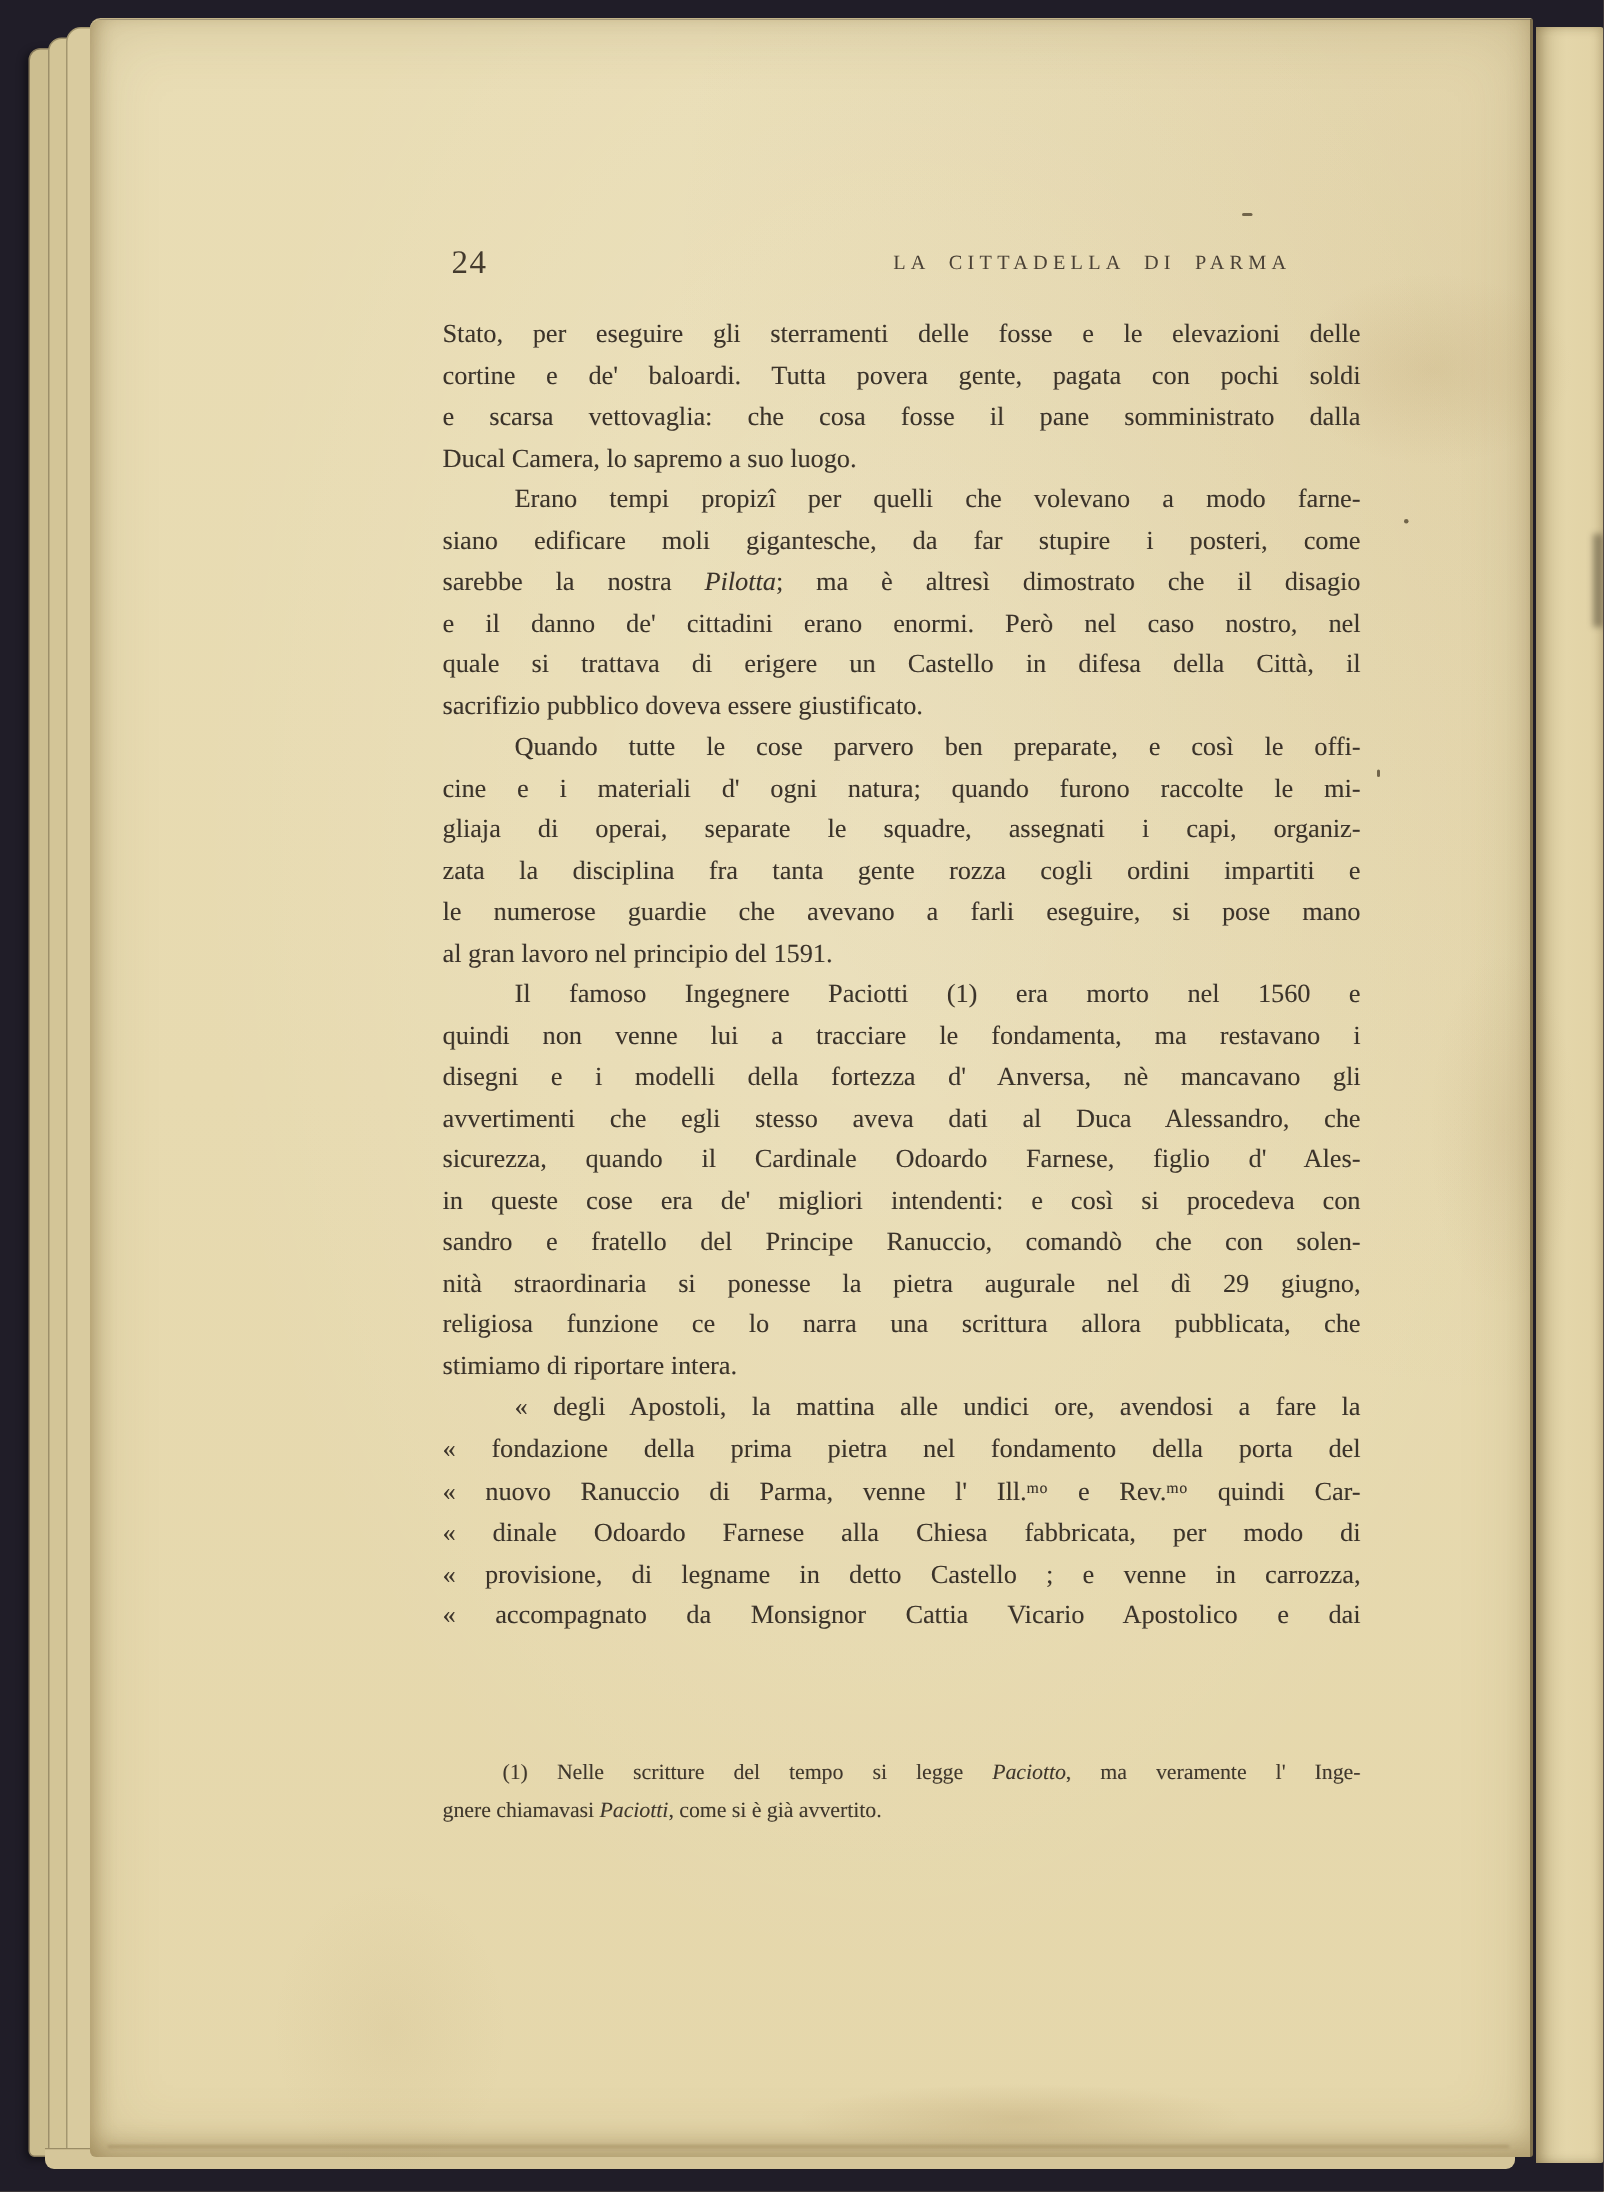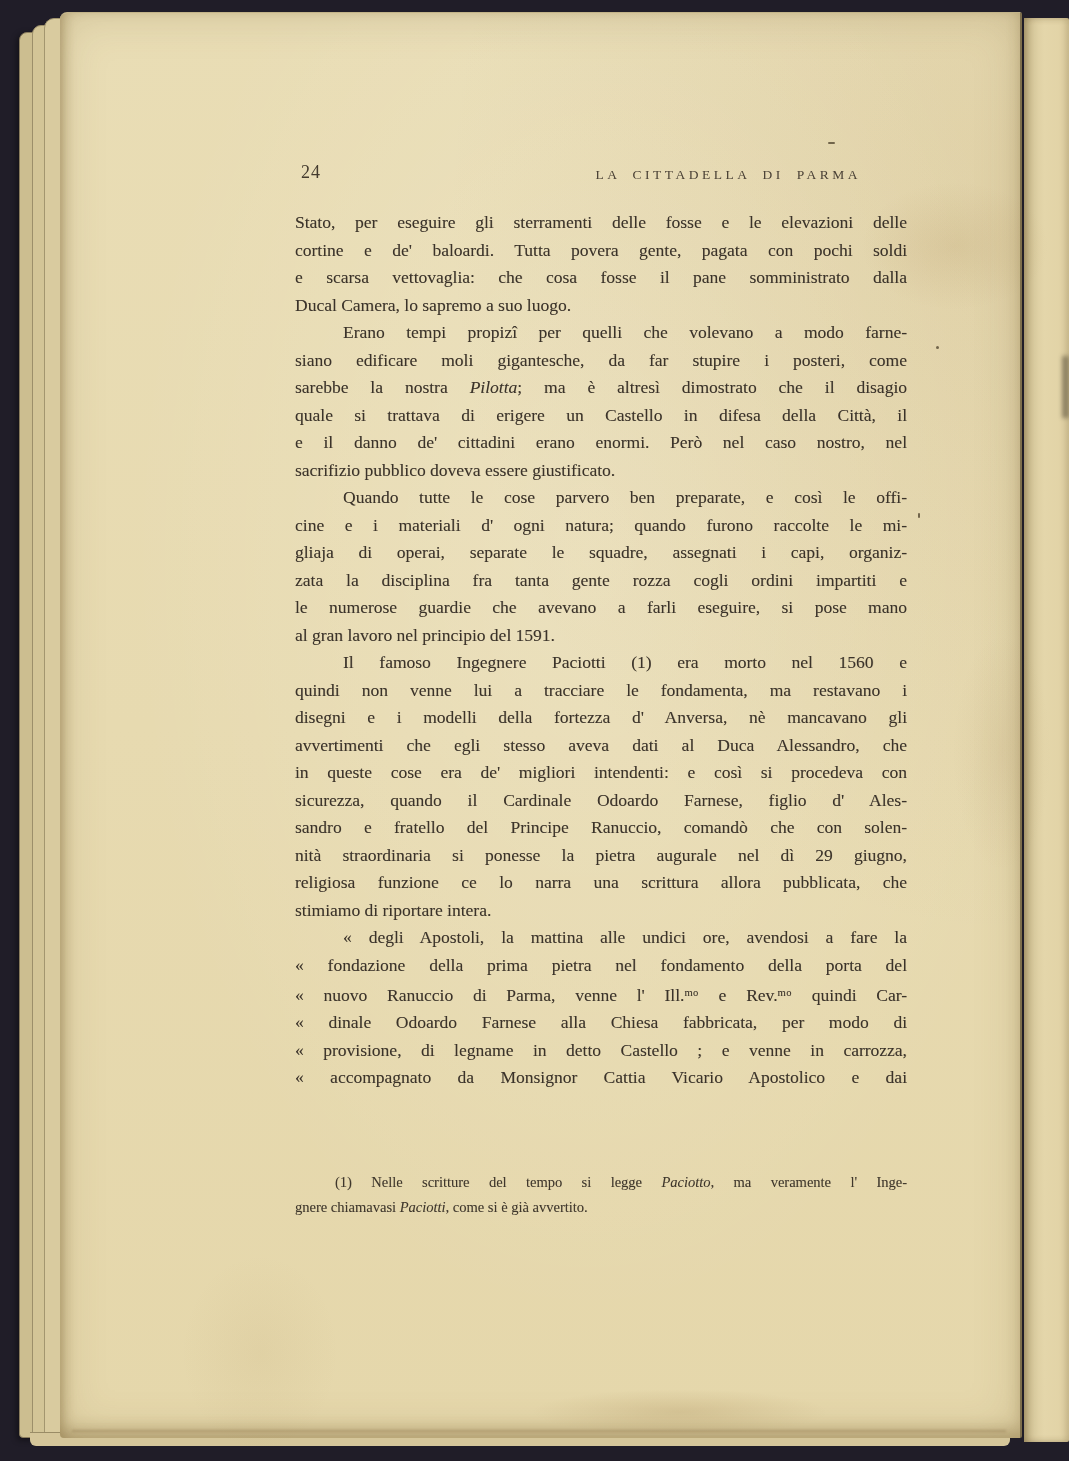--- a/index.html
+++ b/index.html
@@ -48,21 +48,21 @@
   .s2{left:892px;top:620px;width:100px;height:240px;background:radial-gradient(ellipse,rgba(140,100,50,0.08),rgba(140,100,50,0) 70%);}
   .s3{left:470px;top:1376px;width:300px;height:46px;background:radial-gradient(ellipse,rgba(135,100,45,0.16),rgba(135,100,45,0) 70%);}
   .s4{left:120px;top:1240px;width:160px;height:200px;background:radial-gradient(ellipse,rgba(140,105,50,0.06),rgba(140,105,50,0) 70%);}
   .speck{position:absolute;background:rgba(75,63,42,0.75);border-radius:1px;}
   .k1{left:768px;top:129px;width:7px;height:2px;}
   .k2{left:876px;top:333px;width:3px;height:3px;border-radius:50%;}
   .k3{left:858px;top:500px;width:2px;height:5px;}
 
   
   .header{position:absolute;left:235px;top:149px;width:612px;height:26px;color:#443b2e;}
-  .pagenum{position:absolute;left:6px;top:0;font-size:18px;letter-spacing:1px;}
+  .pagenum{position:absolute;left:6px;top:0;font-size:22px;letter-spacing:1px;}
   .runtitle{position:absolute;left:0;right:46px;top:5px;text-align:right;
             font-size:13.5px;letter-spacing:3.5px;word-spacing:6px;color:#4a4136;}
 
   
   .bodytext{position:absolute;left:235px;top:196px;width:612px;
             font-size:17.5px;line-height:27.5px;color:#3b332a;
             text-shadow:0.3px 0.3px 0 rgba(59,51,42,0.28);}
   .para{margin:0;}
   .para.indent .line:first-child{text-indent:48px;}
   .line{text-align:justify;}
@@ -108,39 +108,39 @@
         <div class="para">
           <div class="line full"><span>Stato, per eseguire gli sterramenti delle fosse e le elevazioni delle</span></div>
           <div class="line full"><span>cortine e de' baloardi. Tutta povera gente, pagata con pochi soldi</span></div>
           <div class="line full"><span>e scarsa vettovaglia: che cosa fosse il pane somministrato dalla</span></div>
           <div class="line"><span>Ducal Camera, lo sapremo a suo luogo.</span></div>
         </div>
         <div class="para indent">
           <div class="line full"><span>Erano tempi propizî per quelli che volevano a modo farne-</span></div>
           <div class="line full"><span>siano edificare moli gigantesche, da far stupire i posteri, come</span></div>
           <div class="line full"><span>sarebbe la nostra </span><span class="it">Pilotta</span><span>; ma è altresì dimostrato che il disagio</span></div>
+          <div class="line full"><span>e il danno de' cittadini erano enormi. Però nel caso nostro, nel</span></div>
           <div class="line full"><span>quale si trattava di erigere un Castello in difesa della Città, il</span></div>
-          <div class="line full"><span>e il danno de' cittadini erano enormi. Però nel caso nostro, nel</span></div>
           <div class="line"><span>sacrifizio pubblico doveva essere giustificato.</span></div>
         </div>
         <div class="para indent">
           <div class="line full"><span>Quando tutte le cose parvero ben preparate, e così le offi-</span></div>
           <div class="line full"><span>cine e i materiali d' ogni natura; quando furono raccolte le mi-</span></div>
           <div class="line full"><span>gliaja di operai, separate le squadre, assegnati i capi, organiz-</span></div>
           <div class="line full"><span>zata la disciplina fra tanta gente rozza cogli ordini impartiti e</span></div>
           <div class="line full"><span>le numerose guardie che avevano a farli eseguire, si pose mano</span></div>
           <div class="line"><span>al gran lavoro nel principio del 1591.</span></div>
         </div>
         <div class="para indent">
           <div class="line full"><span>Il famoso Ingegnere Paciotti (1) era morto nel 1560 e</span></div>
           <div class="line full"><span>quindi non venne lui a tracciare le fondamenta, ma restavano i</span></div>
           <div class="line full"><span>disegni e i modelli della fortezza d' Anversa, nè mancavano gli</span></div>
           <div class="line full"><span>avvertimenti che egli stesso aveva dati al Duca Alessandro, che</span></div>
+          <div class="line full"><span>sicurezza, quando il Cardinale Odoardo Farnese, figlio d' Ales-</span></div>
           <div class="line full"><span>in queste cose era de' migliori intendenti: e così si procedeva con</span></div>
-          <div class="line full"><span>sicurezza, quando il Cardinale Odoardo Farnese, figlio d' Ales-</span></div>
           <div class="line full"><span>sandro e fratello del Principe Ranuccio, comandò che con solen-</span></div>
           <div class="line full"><span>nità straordinaria si ponesse la pietra augurale nel dì 29 giugno,</span></div>
           <div class="line full"><span>religiosa funzione ce lo narra una scrittura allora pubblicata, che</span></div>
           <div class="line"><span>stimiamo di riportare intera.</span></div>
         </div>
         <div class="para indent">
           <div class="line full"><span>« degli Apostoli, la mattina alle undici ore, avendosi a fare la</span></div>
           <div class="line full"><span>« fondazione della prima pietra nel fondamento della porta del</span></div>
           <div class="line full"><span>« nuovo Ranuccio di Parma, venne l' Ill.</span><span class="sup">mo</span><span> e Rev.</span><span class="sup">mo</span><span> quindi Car-</span></div>
           <div class="line full"><span>« dinale Odoardo Farnese alla Chiesa fabbricata, per modo di</span></div>

